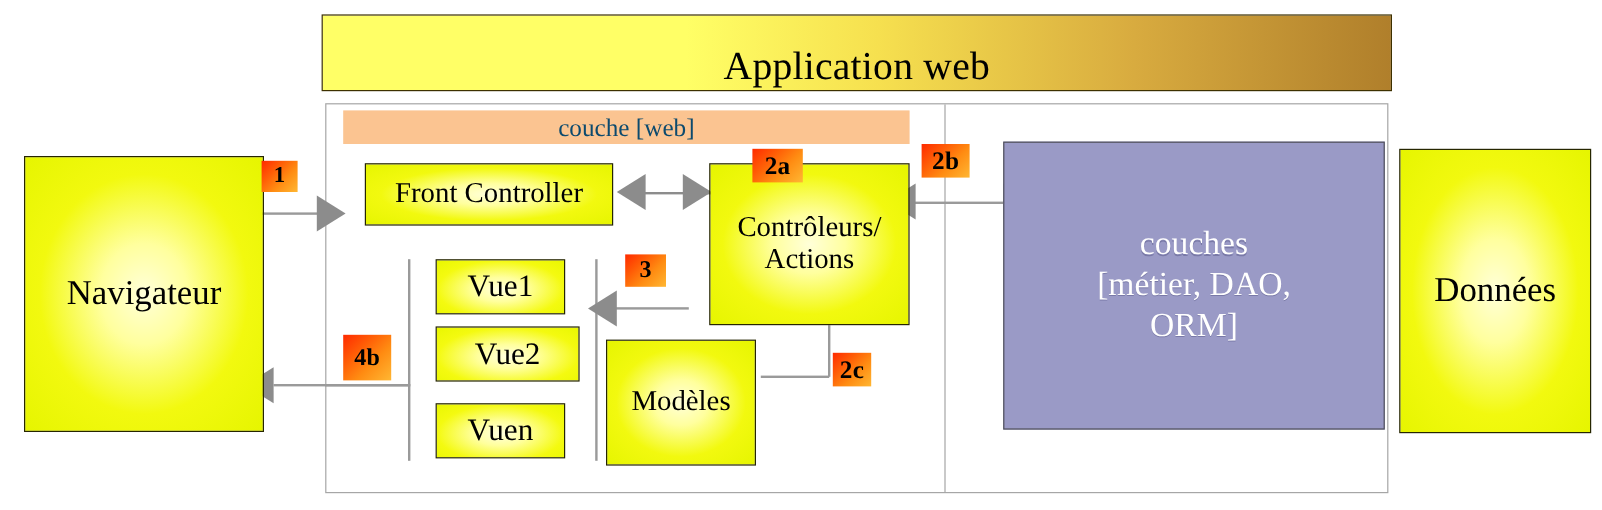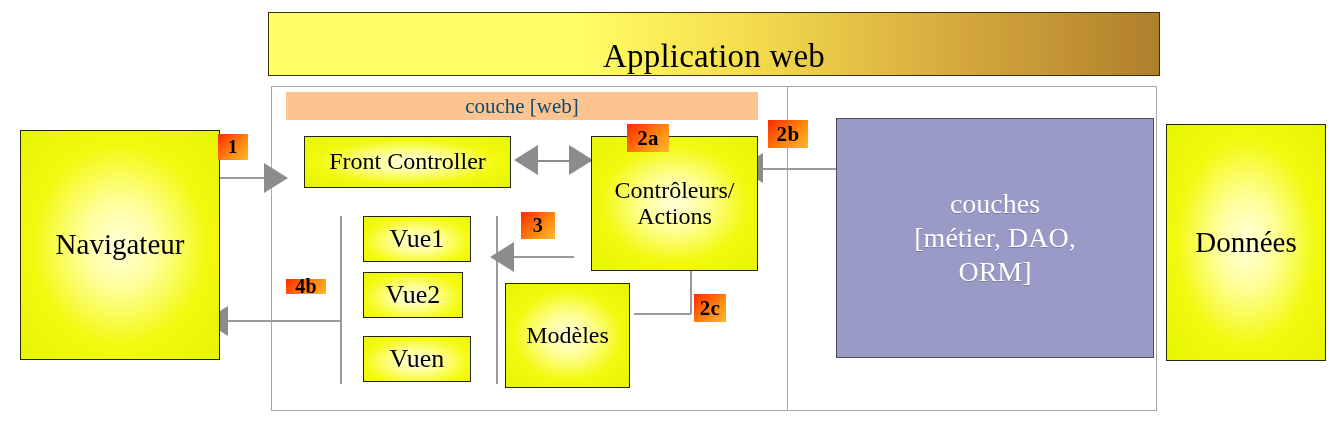--- a/index.html
+++ b/index.html
@@ -58,21 +58,21 @@
   #couche-web .t{font-size:21px;color:#0c4a6e;}
 
   
   #front-controller{left:304px;top:136px;width:207px;height:52px;font-size:24px;}
   #controleurs{left:591px;top:136px;width:167px;height:135px;font-size:24px;}
   #navigateur{left:20px;top:130px;width:200px;height:230px;font-size:29px;}
   #donnees{left:1166px;top:124px;width:160px;height:237px;font-size:29px;}
   #modeles{left:505px;top:283px;width:125px;height:105px;font-size:24px;}
 
   #vue1{left:363px;top:216px;width:108px;height:46px;font-size:26px;}
-  #vue2{left:363px;top:272px;width:100px;height:46px;font-size:26px;}
+  #vue2{left:363px;top:272px;width:120px;height:46px;font-size:26px;}
   #vuen{left:363px;top:336px;width:108px;height:46px;font-size:26px;}
 
   
   #couches-metier{
     left:808px;top:118px;width:318px;height:240px;
     border:1.3px solid #50505a;
     background:#9a9ac6;
     display:flex;align-items:center;justify-content:center;
     text-align:center;
     color:#ffffff;font-size:28px;line-height:1.22;
@@ -87,21 +87,21 @@
     color:#000;font-weight:bold;
     display:flex;align-items:center;justify-content:center;
     font-family:"Liberation Serif","DejaVu Serif",serif;
     letter-spacing:.3px;
   }
   #badge-1 {left:218px;top:134px;width:30px;height:26px;font-size:19px;}
   #badge-2a{left:627px;top:124px;width:42px;height:28px;font-size:21px;}
   #badge-2b{left:768px;top:120px;width:40px;height:28px;font-size:21px;}
   #badge-2c{left:694px;top:294px;width:32px;height:28px;font-size:21px;}
   #badge-3 {left:521px;top:212px;width:34px;height:27px;font-size:20px;}
-  #badge-4b{left:286px;top:279px;width:40px;height:15px;font-size:20px;}
+  #badge-4b{left:286px;top:279px;width:40px;height:38px;font-size:20px;}
 
   
   .ln{background:#9a9a9a;}
   .ln-dk{background:#8c8c8c;}
 
   
   #brace-left  {left:340px;top:216px;width:1.6px;height:168px;}
   #brace-right {left:496px;top:216px;width:1.6px;height:168px;}
   #brace-left-stub{left:271px;top:320px;width:70px;height:1.6px;}
 

